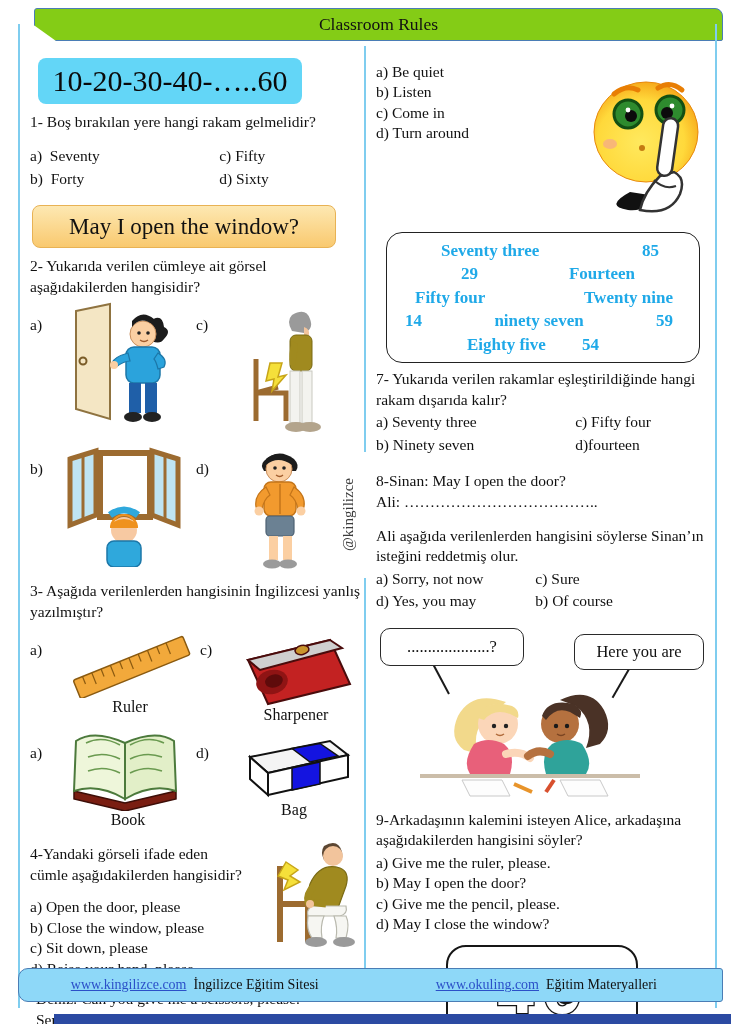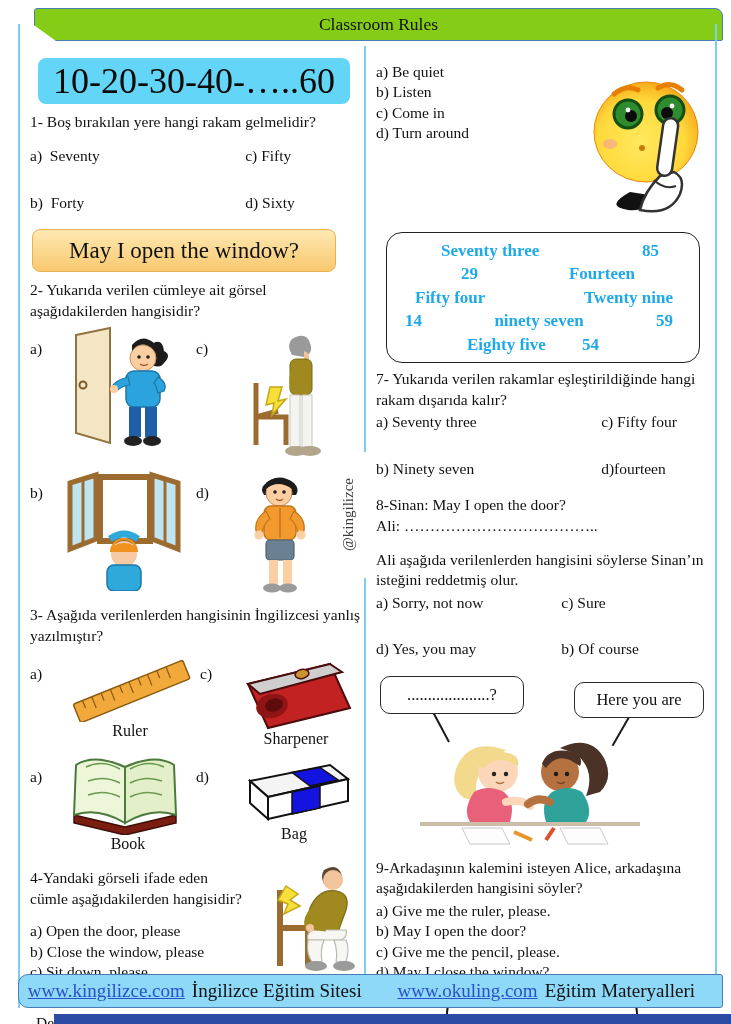--- a/index.html
+++ b/index.html
@@ -17,45 +17,45 @@
   .border-left  { position:absolute; left:18px;  top:24px; bottom:16px; width:2px; background:#7fcdef; }
   .border-right { position:absolute; right:14px; top:24px; bottom:16px; width:2px; background:#7fcdef; }
   .divider-top    { position:absolute; left:364px; top:46px;  height:406px; width:2px; background:#7fcdef; }
   .divider-bottom { position:absolute; left:364px; top:578px; height:402px; width:2px; background:#7fcdef; }
   .watermark {
     position:absolute; left:340px; top:452px; height:126px; width:22px;
     writing-mode:vertical-rl; transform:rotate(180deg);
     font-size:15px; color:#3c3c3c; background:#fff; text-align:center;
   }
   .footer-bar {
-    position:absolute; left:18px; right:8px; bottom:16px; height:32px;
+    position:absolute; left:18px; right:8px; bottom:22px; height:32px;
     background:#8ed8f8; border:1.5px solid #4a7db5; border-radius:10px 3px 3px 10px;
-    display:flex; font-size:19px;
+    display:flex; font-size:14px;
   }
   .footer-cell { width:50%; display:flex; align-items:center; justify-content:center; gap:7px; }
   .footer-link { color:#2b50c8; text-decoration:underline; cursor:pointer; }
   .bottom-strip { position:absolute; left:54px; right:0; bottom:0; height:10px; background:#2b4aa2; }
 
   
   .col-left  { position:absolute; left:30px;  top:46px; width:332px; font-size:15.5px; line-height:1.32; }
   .col-right { position:absolute; left:376px; top:46px; width:332px; font-size:15.5px; line-height:1.32; }
 
   .qtext { margin:6px 0 2px 0; }
 
   .number-box {
-    margin:12px 0 8px 8px; width:312px; height:46px; background:#63d6f7;
-    border-radius:8px; text-align:center; line-height:46px; font-size:36px; color:#0a0a0a;
+    margin:12px 0 8px 8px; width:264px; height:46px; background:#63d6f7;
+    border-radius:8px; text-align:center; line-height:46px; font-size:30px; color:#0a0a0a;
   }
   .sentence-box {
     margin:16px 0 8px 2px; width:302px; height:41px;
     background:linear-gradient(#fde8b2,#f9c96f); border:1px solid #e8b254;
     border-radius:8px; text-align:center; line-height:41px; font-size:23px;
   }
 
-  .opts2 { display:grid; grid-template-columns:57% 43%; row-gap:2px; margin-top:6px;gap:26px; }
+  .opts2 { display:grid; grid-template-columns:57% 43%; row-gap:2px; margin-top:6px; }
   .opts2.tight { margin-top:2px; }
   .optline { white-space:pre; }
 
   .img-row { display:flex; align-items:flex-start; margin-top:4px; }
   .img-label { width:30px; padding-top:14px; }
   .img-slot { flex:1; }
   .cap { text-align:center; font-size:16px; margin-top:-2px; }
 
   .q4-wrap { overflow:hidden; }
   .q4-img { float:right; width:112px; margin:-6px 0 0 4px; }

